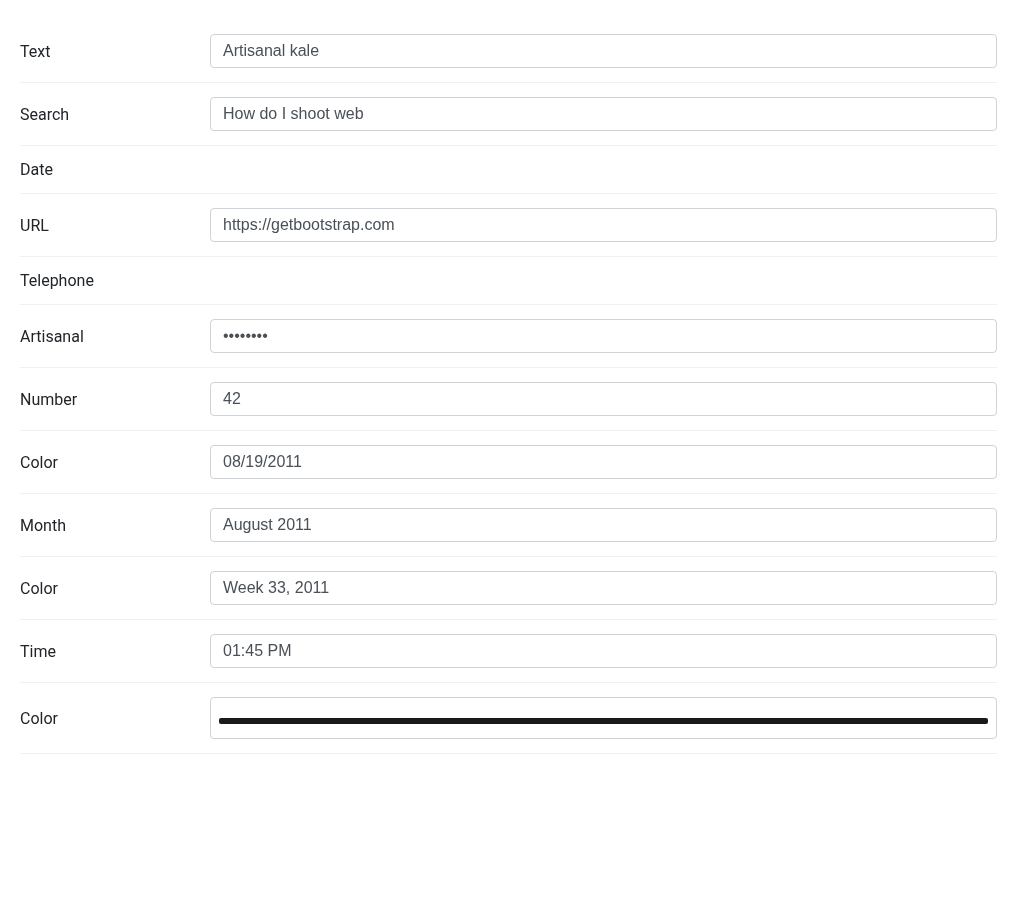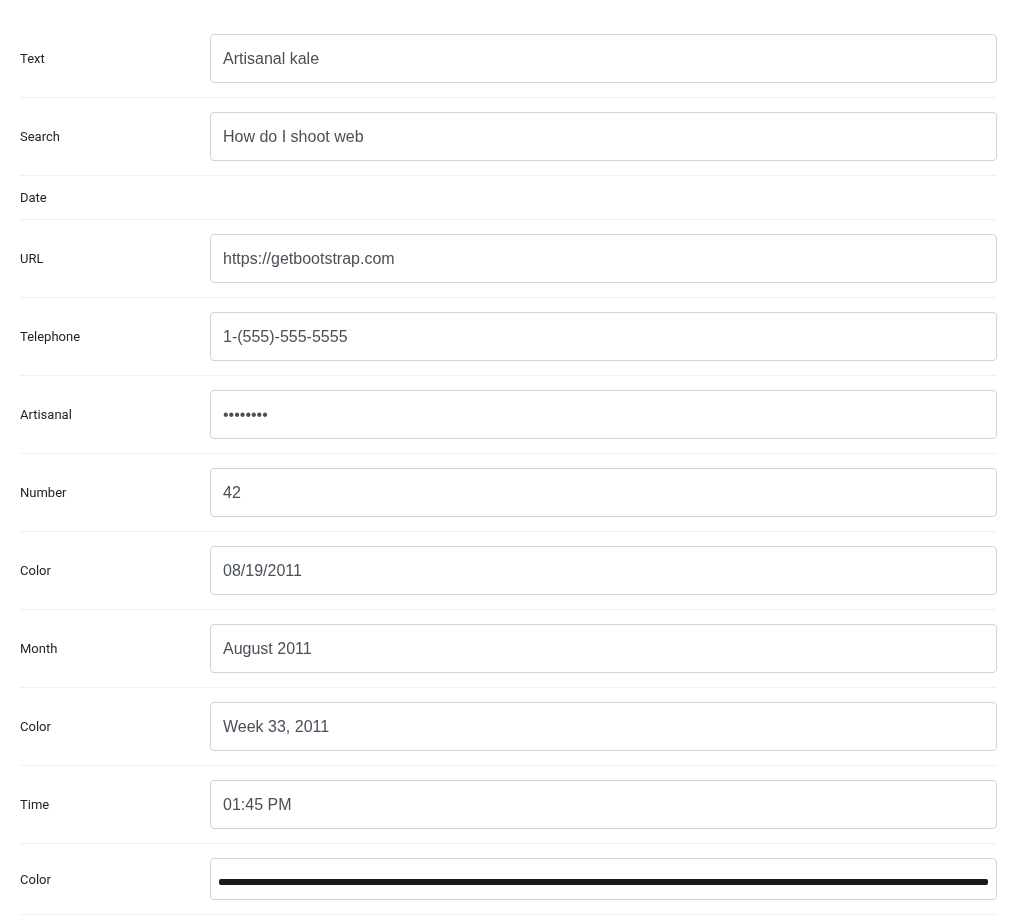--- a/index.html
+++ b/index.html
@@ -24,28 +24,28 @@
     .form-row {
       display: flex;
       align-items: center;
       padding: 14px 0;
       border-bottom: 1px solid #f0f0f0;
     }
 
     .form-label {
       width: 190px;
       min-width: 190px;
-      font-size: 13px;
+      font-size: 16px;
       color: #212529;
       padding-right: 20px;
     }
 
     .form-input {
       flex: 1;
-      height: 49px;
+      height: 34px;
       border: 1px solid #ced4da;
       border-radius: 4px;
       padding: 8px 12px;
       font-size: 16px;
       color: #495057;
       background: #fff;
       outline: none;
       width: 100%;
     }
 
@@ -82,21 +82,20 @@
     </div>
     <div class="form-row">
       <label class="form-label" for="input-email">Date</label>
     </div>
     <div class="form-row">
       <label class="form-label" for="input-url">URL</label>
       <input class="form-input" id="input-url" type="url" value="https://getbootstrap.com" style="">
     </div>
     <div class="form-row">
       <label class="form-label" for="input-telephone">Telephone</label>
-      <input class="form-input" id="input-telephone" type="tel" value="1-(555)-555-5555" style="">
     </div>
     <div class="form-row">
       <label class="form-label" for="input-password">Artisanal</label>
       <input class="form-input" id="input-password" type="password" value="password" style="">
     </div>
     <div class="form-row">
       <label class="form-label" for="input-number">Number</label>
       <input class="form-input" id="input-number" type="number" value="42" style="">
     </div>
     <div class="form-row">

